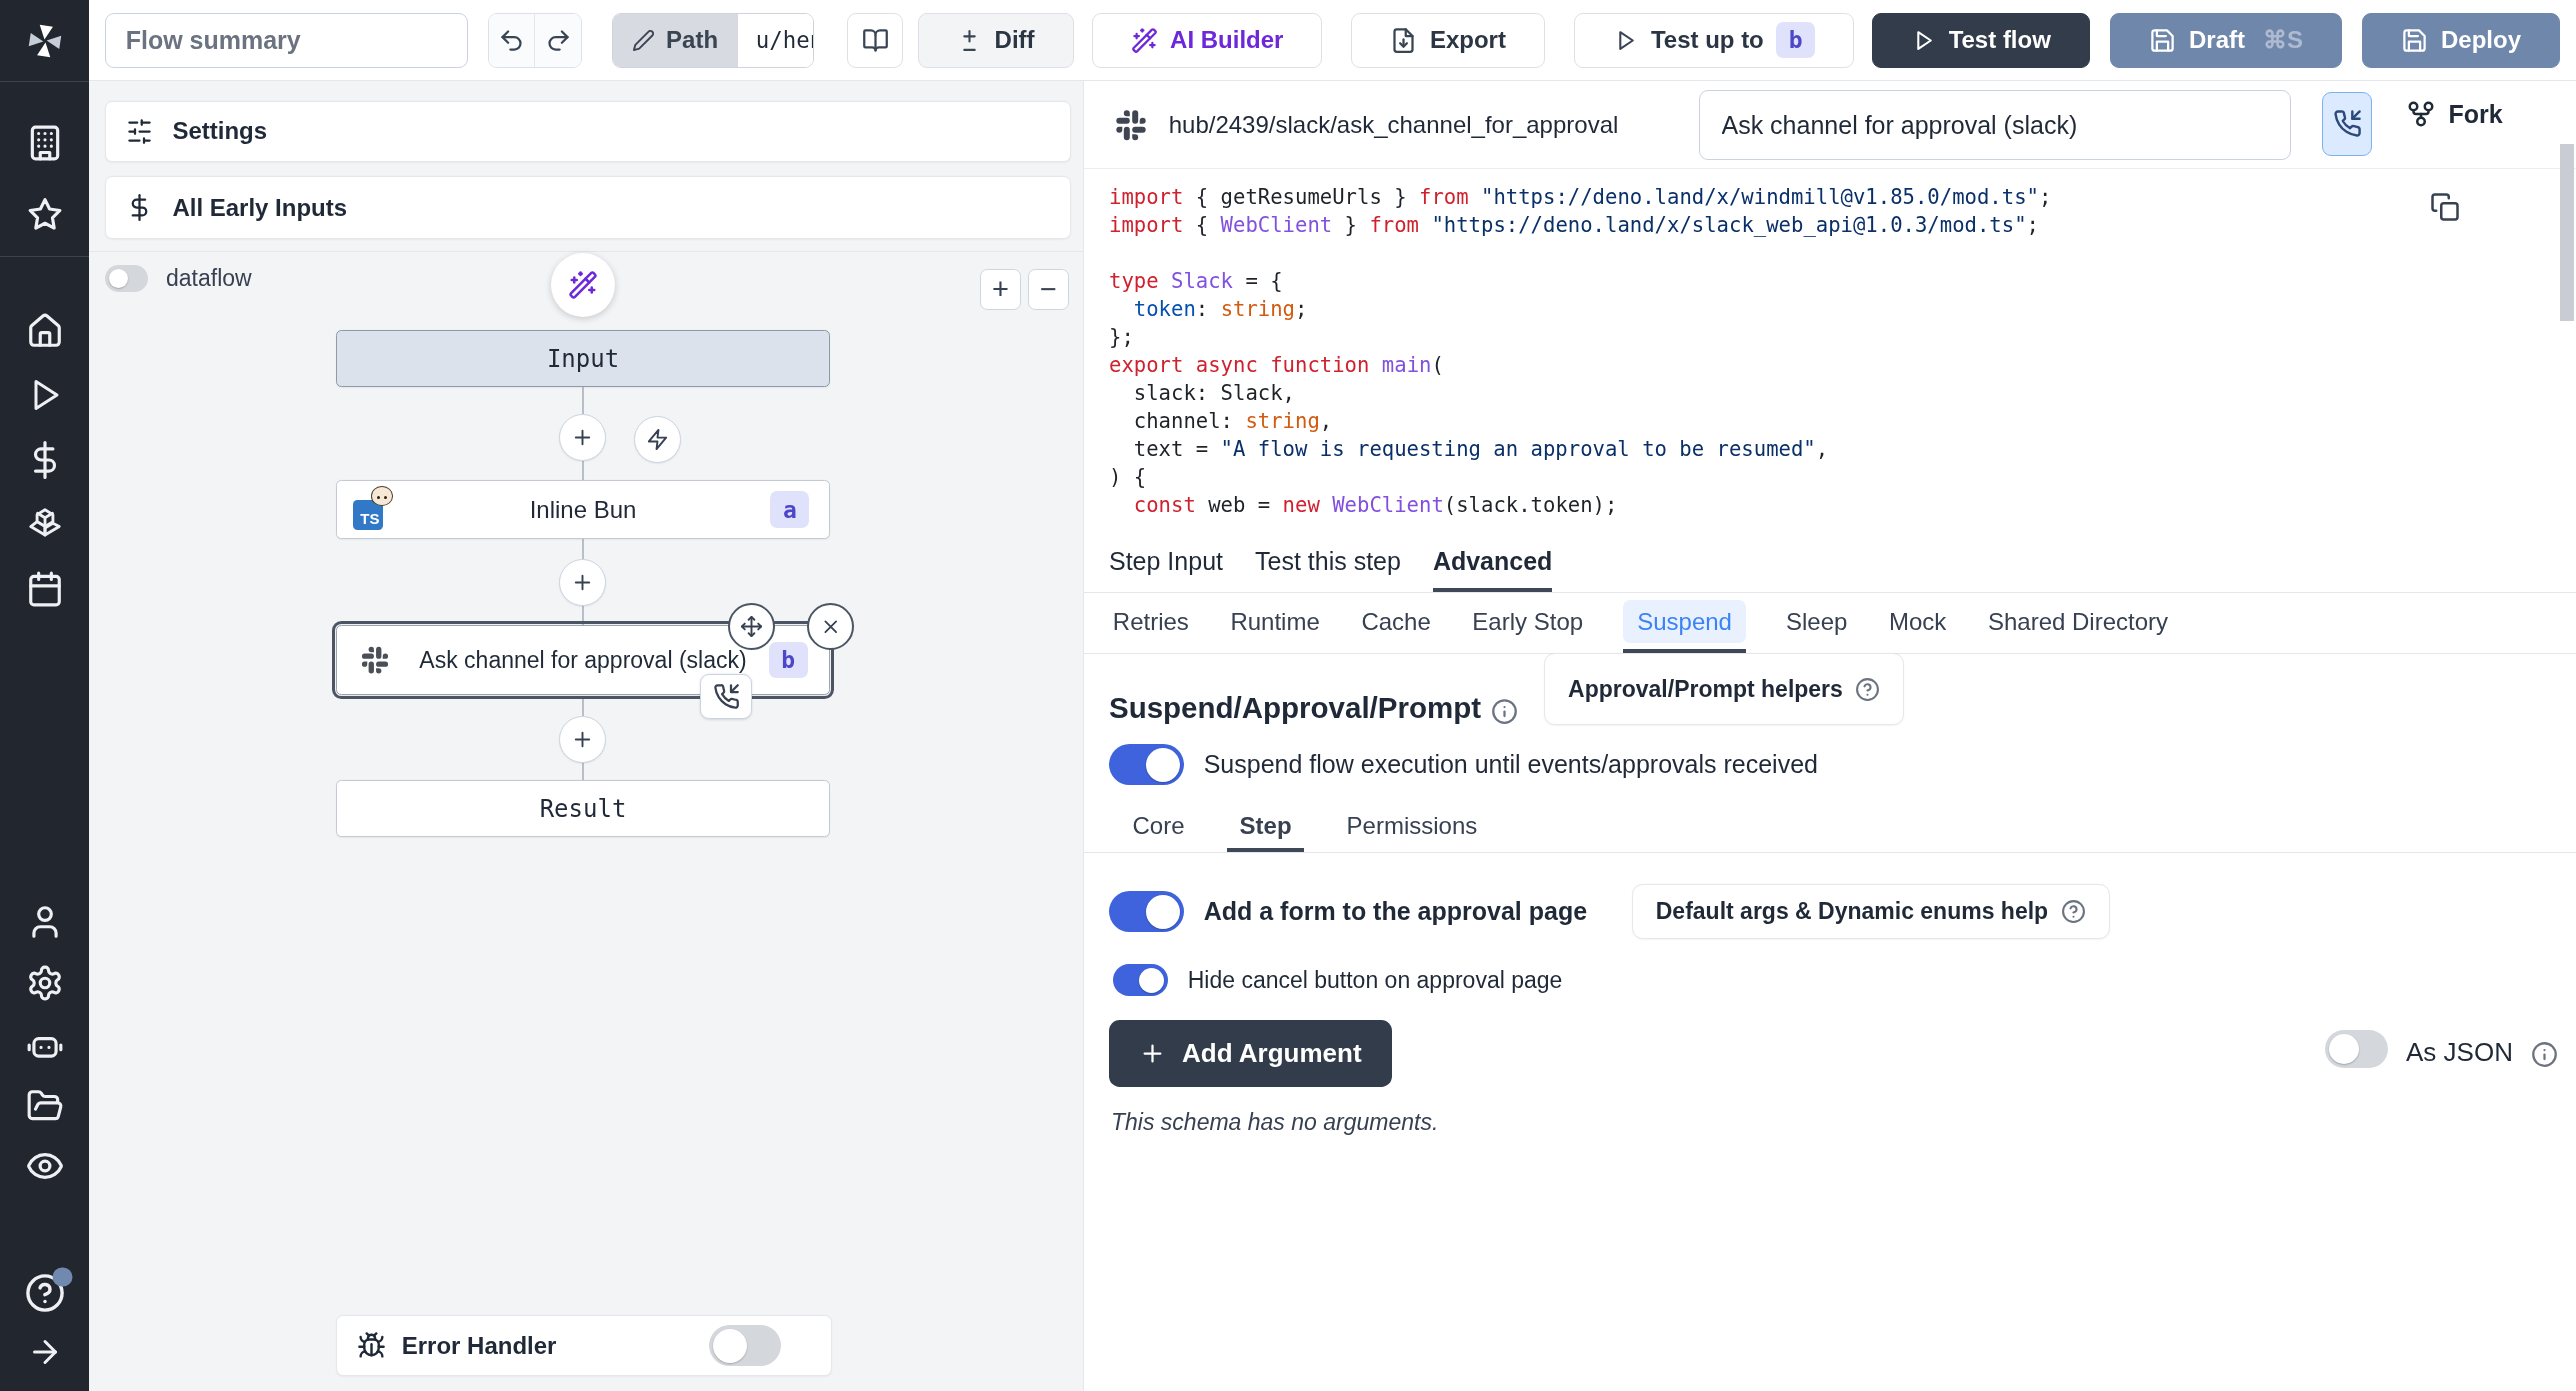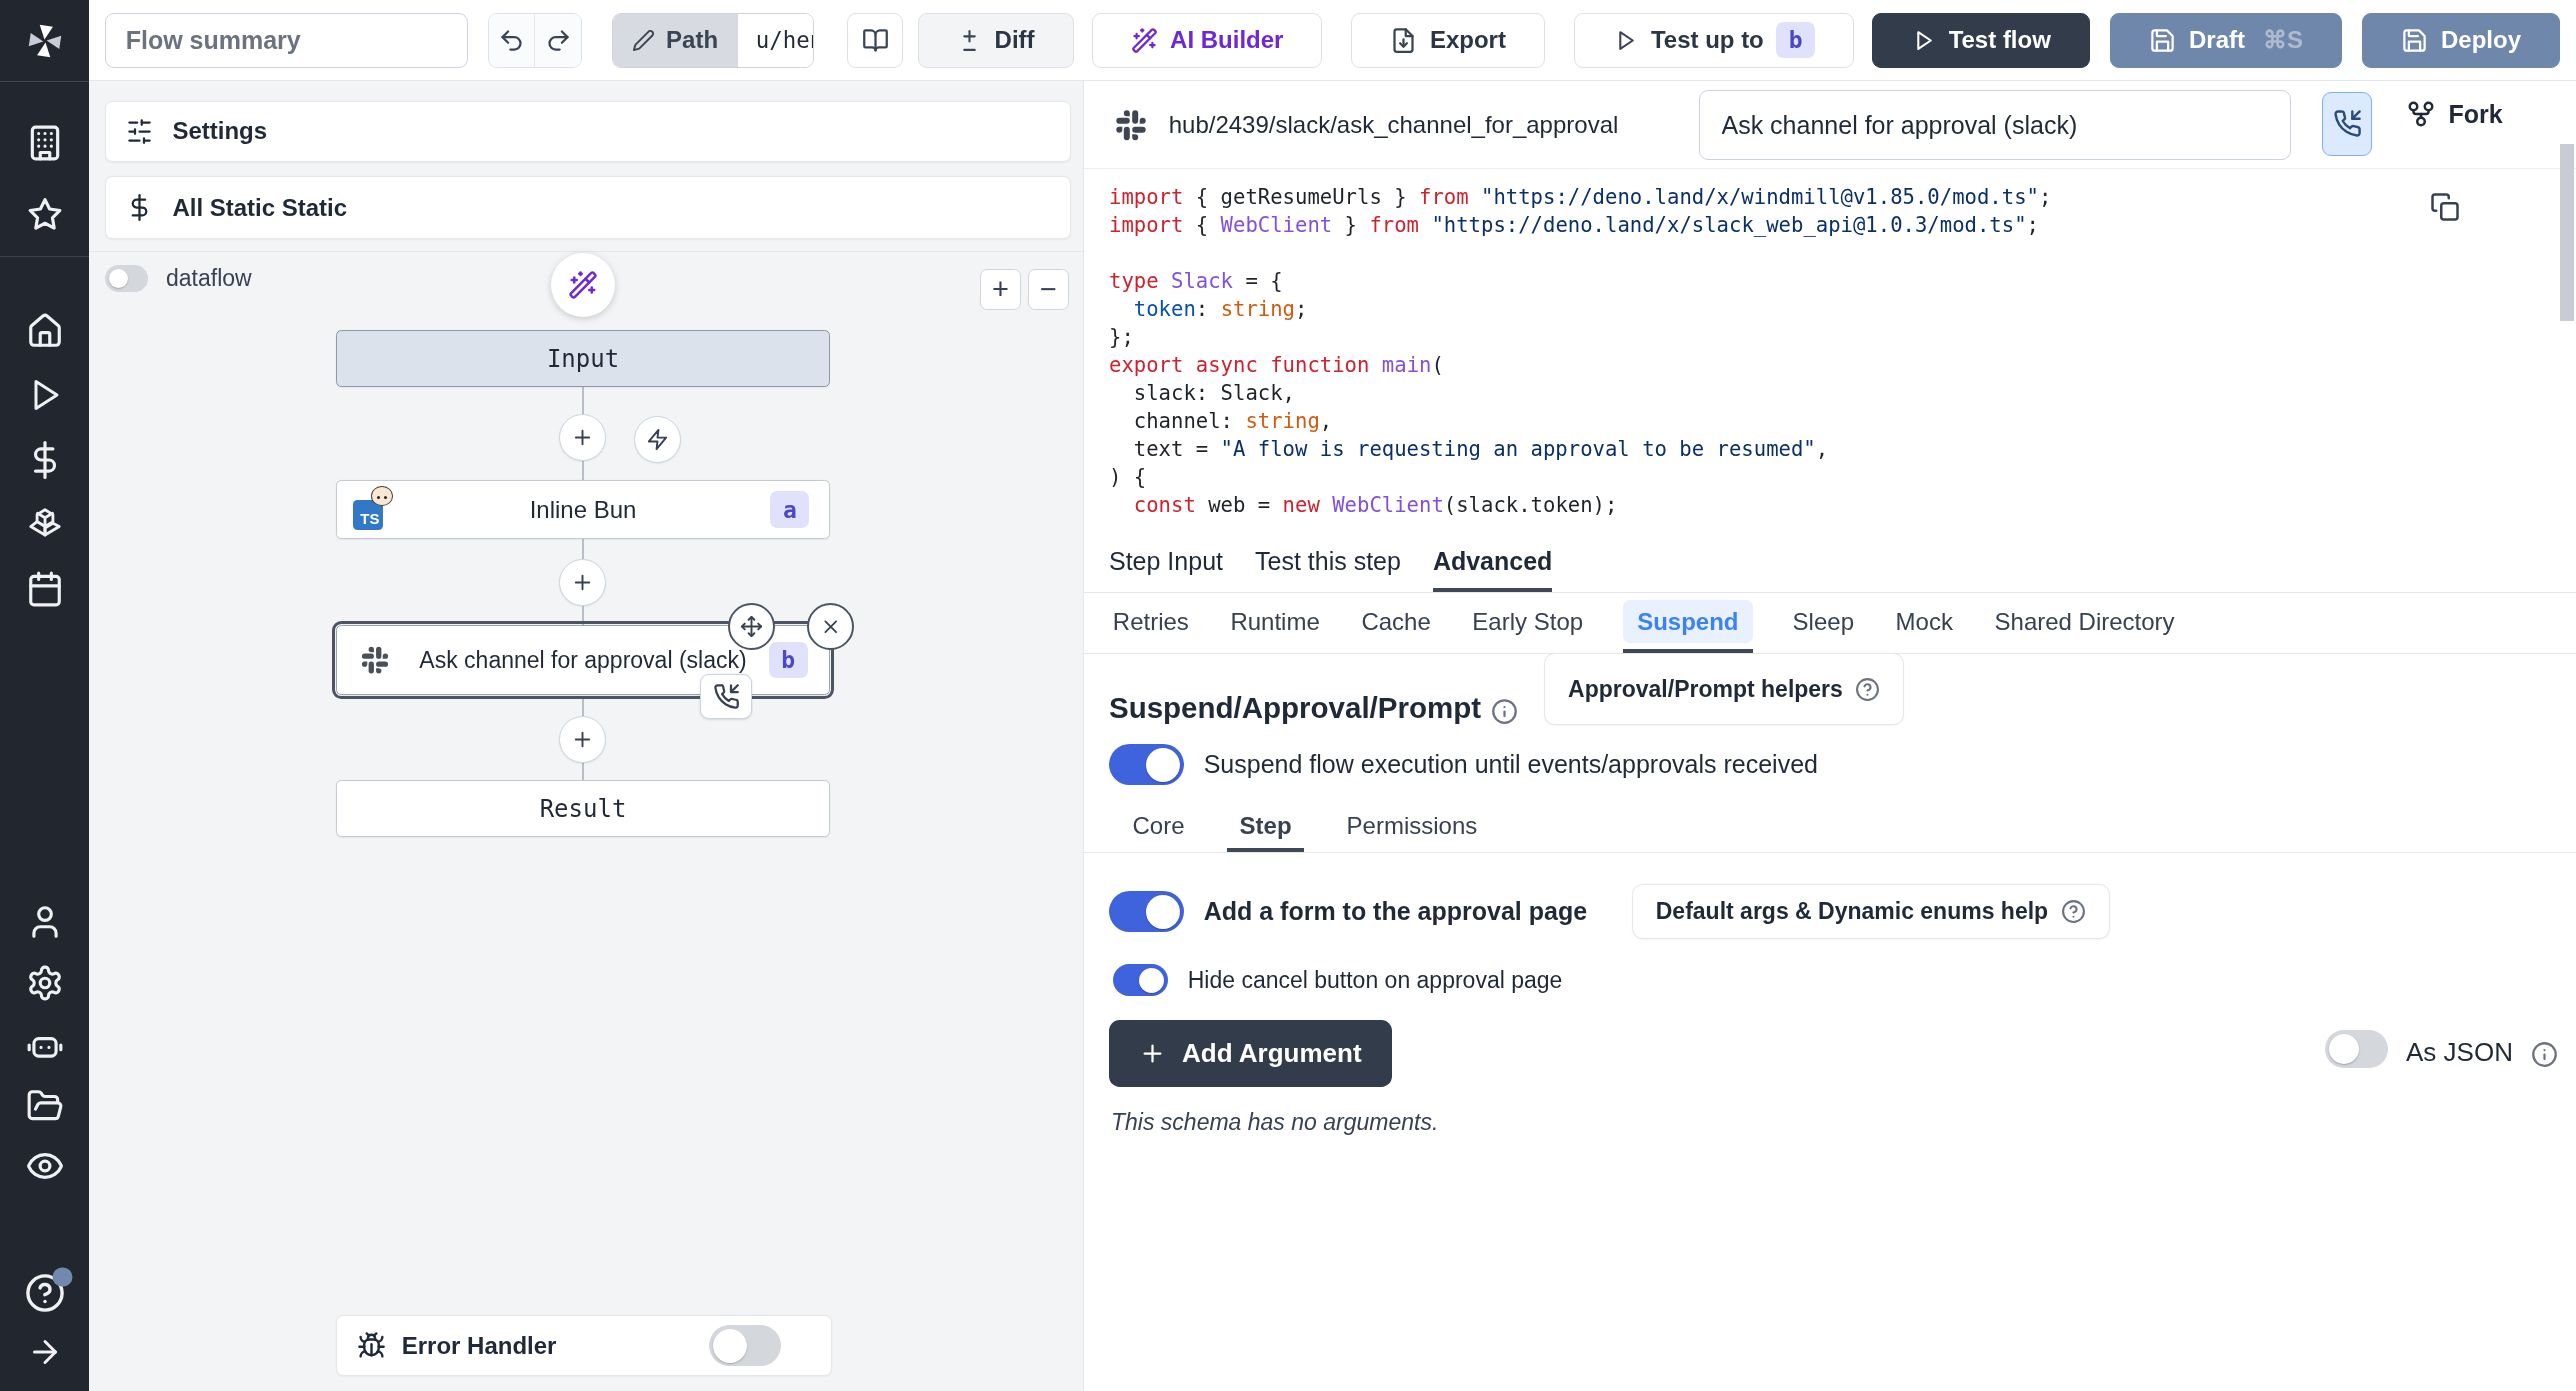--- a/index.html
+++ b/index.html
@@ -79,21 +79,21 @@
   .tok-o { color:#d25b0f; } .tok-s { color:#0a3069; } .tok-d { color:#1f2328; }
   .copy-btn { position:absolute; right:116px; top:23px; color:#374151; cursor:pointer; }
 
   .tabrow1 { position:absolute; top:454px; left:0; right:0; height:58px; border-bottom:0.9px solid #e5e7eb; display:flex; align-items:stretch; padding-left:25px; gap:32px; }
   .tab1 { display:flex; align-items:center; font-size:25px; color:#1f2937; border-bottom:4.5px solid transparent; cursor:pointer; }
   .tab1.active { border-bottom-color:#3f4856; font-weight:600; }
   .tabrow2 { position:absolute; top:513px; left:0; right:0; height:60px; border-bottom:0.9px solid #e5e7eb; display:flex; align-items:stretch; padding-left:27px; gap:38px; }
   .tab2 { display:flex; align-items:center; font-size:24px; color:#374151; border-bottom:4.5px solid transparent; cursor:pointer; }
   .tab2 span { padding:7.2px 1.8px; border-radius:7.2px; }
   .tab2.active { border-bottom-color:#3f4856; }
-  .tab2.active span { background:#e9f1fe; color:#3b82f6; padding:7.2px 14.3px;font-weight:bold; }
+  .tab2.active span { background:#e9f1fe; color:#3b82f6; padding:7.2px 14.3px; }
 
   .suspend-sec { position:absolute; top:572px; left:0; right:0; bottom:0; padding-left:25px; }
   .sec-head { position:absolute; top:0; left:25px; display:flex; align-items:flex-end; gap:10px; }
   .sec-title { font-size:29.5px; font-weight:800; color:#1f2937; }
   .help-btn { height:72px; border:0.9px solid #e5e7eb; border-radius:10.7px; background:#fff; box-shadow:0 0.9px 1.8px rgba(0,0,0,.05); display:flex; align-items:center; gap:12.5px; padding:0 23px; font-size:23px; font-weight:600; color:#1f2937; cursor:pointer; }
   .tglrow { position:absolute; display:flex; align-items:center; gap:19.7px; font-size:25px; color:#1f2937; }
   .subtabs { position:absolute; top:150px; left:0; right:0; height:50px; border-bottom:0.9px solid #e5e7eb; display:flex; padding-left:36px; gap:30px; }
   .subtab { display:flex; align-items:center; padding:0 12.5px; font-size:24px; color:#374151; border-bottom:4.5px solid transparent; cursor:pointer; }
   .subtab.active { border-bottom-color:#3f4856; font-weight:600; }
   .add-arg-btn { position:absolute; left:25px; top:939px; height:67px; background:#333c4a; color:#fff; border-radius:10.7px; display:flex; align-items:center; gap:16px; padding:0 30px; font-size:26px; font-weight:700; cursor:pointer; }
@@ -311,21 +311,21 @@
               <path d="M21 4h-7M10 4H3M21 12h-9M8 12H3M21 20h-5M12 20H3"></path>
               <path d="M14 2v4M8 10v4M16 18v4"></path>
             </svg>
           <span>Settings</span>
         </div>
         <div class="card" style="top:95px; height:63px">
           <svg width="27" height="27" viewBox="0 0 24 24" fill="none" stroke="#1f2937" stroke-width="2" stroke-linecap="round">
               <path d="M12 1v22"></path>
               <path d="M17 5H9.5a3.5 3.5 0 0 0 0 7h5a3.5 3.5 0 0 1 0 7H6"></path>
             </svg>
-          <span>All Static Static</span>
+          <span>All Early Inputs</span>
         </div>
         <div class="pane-div"></div>
 
         <div style="position:absolute; left:16px; top:184px; display:flex; align-items:center; gap:18px">
           <div class="tgl tgl-sm">
               <div class="knob"></div>
             </div>
           <span style="font-size:23px; color:#374151">dataflow</span>
         </div>
 

